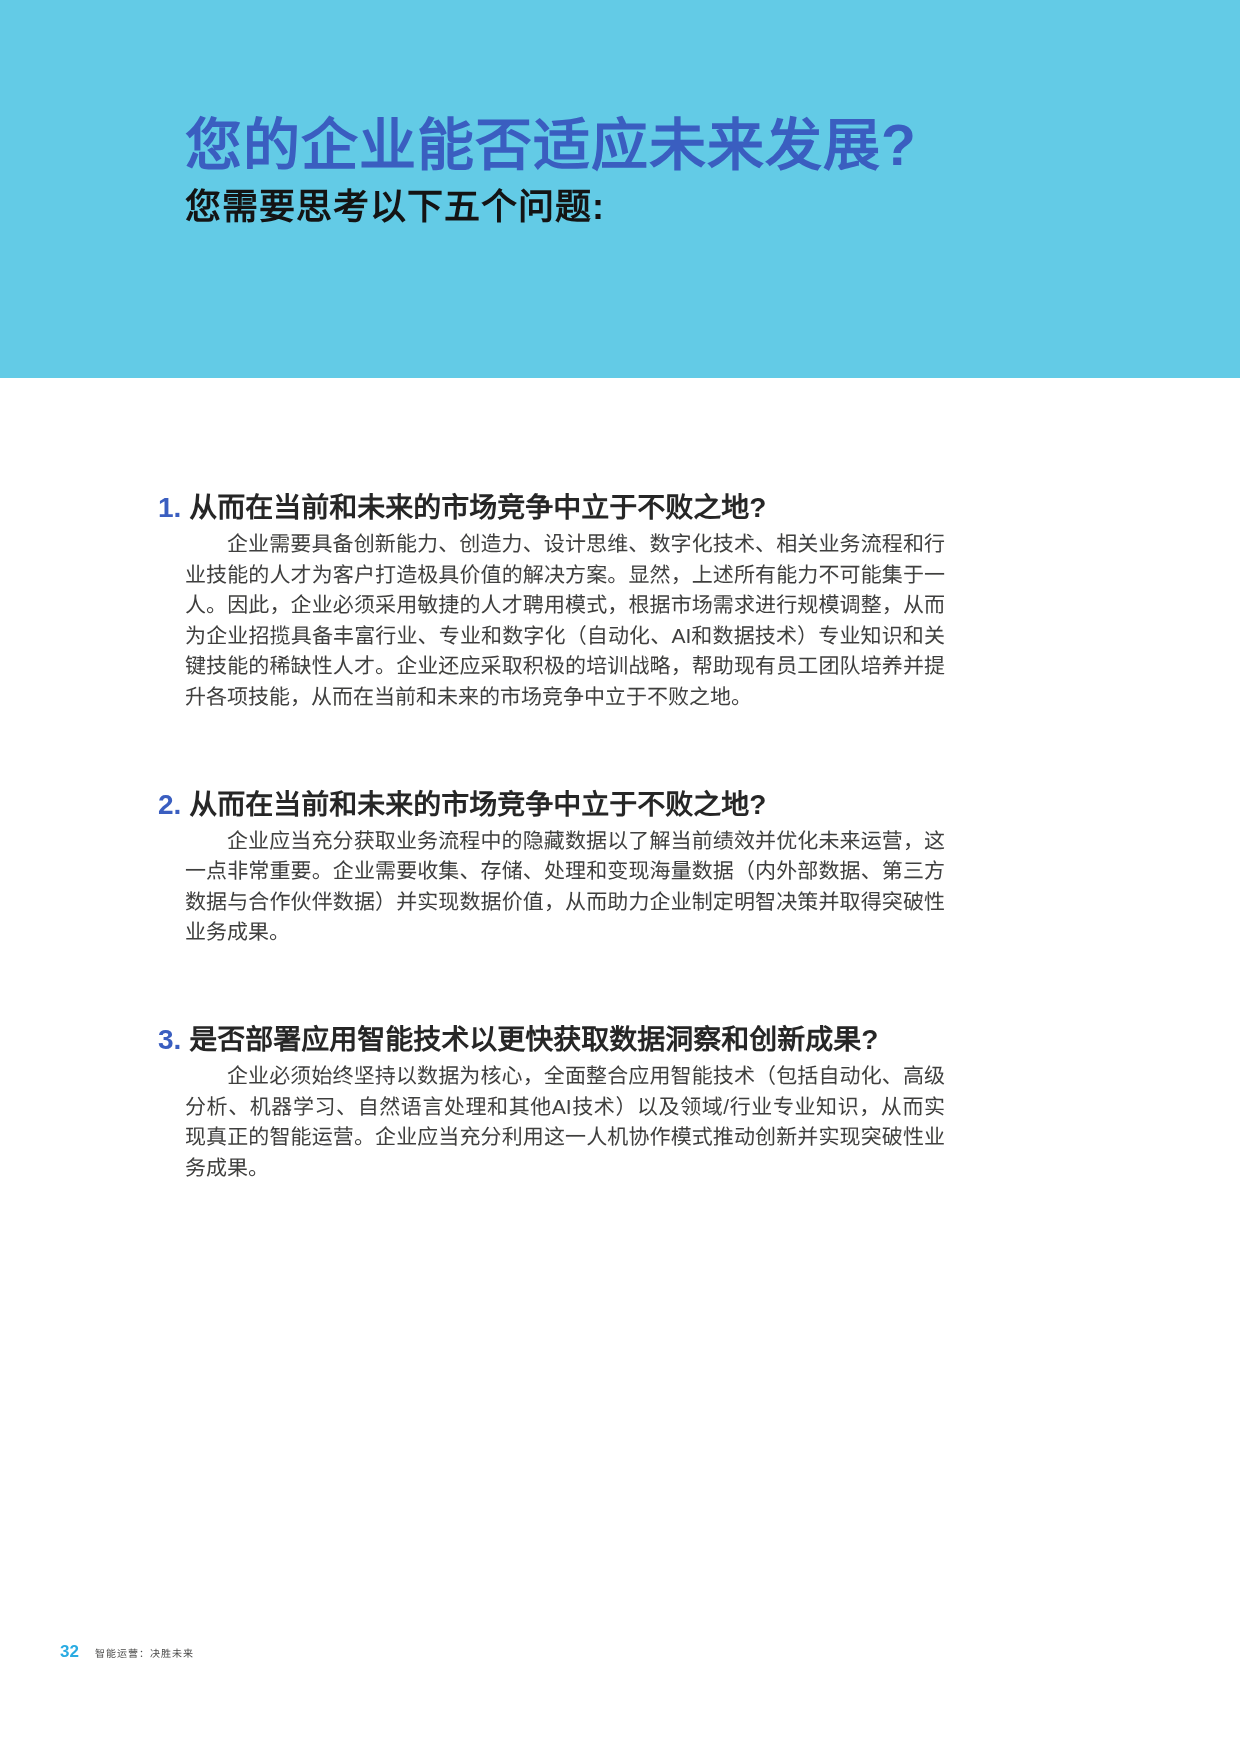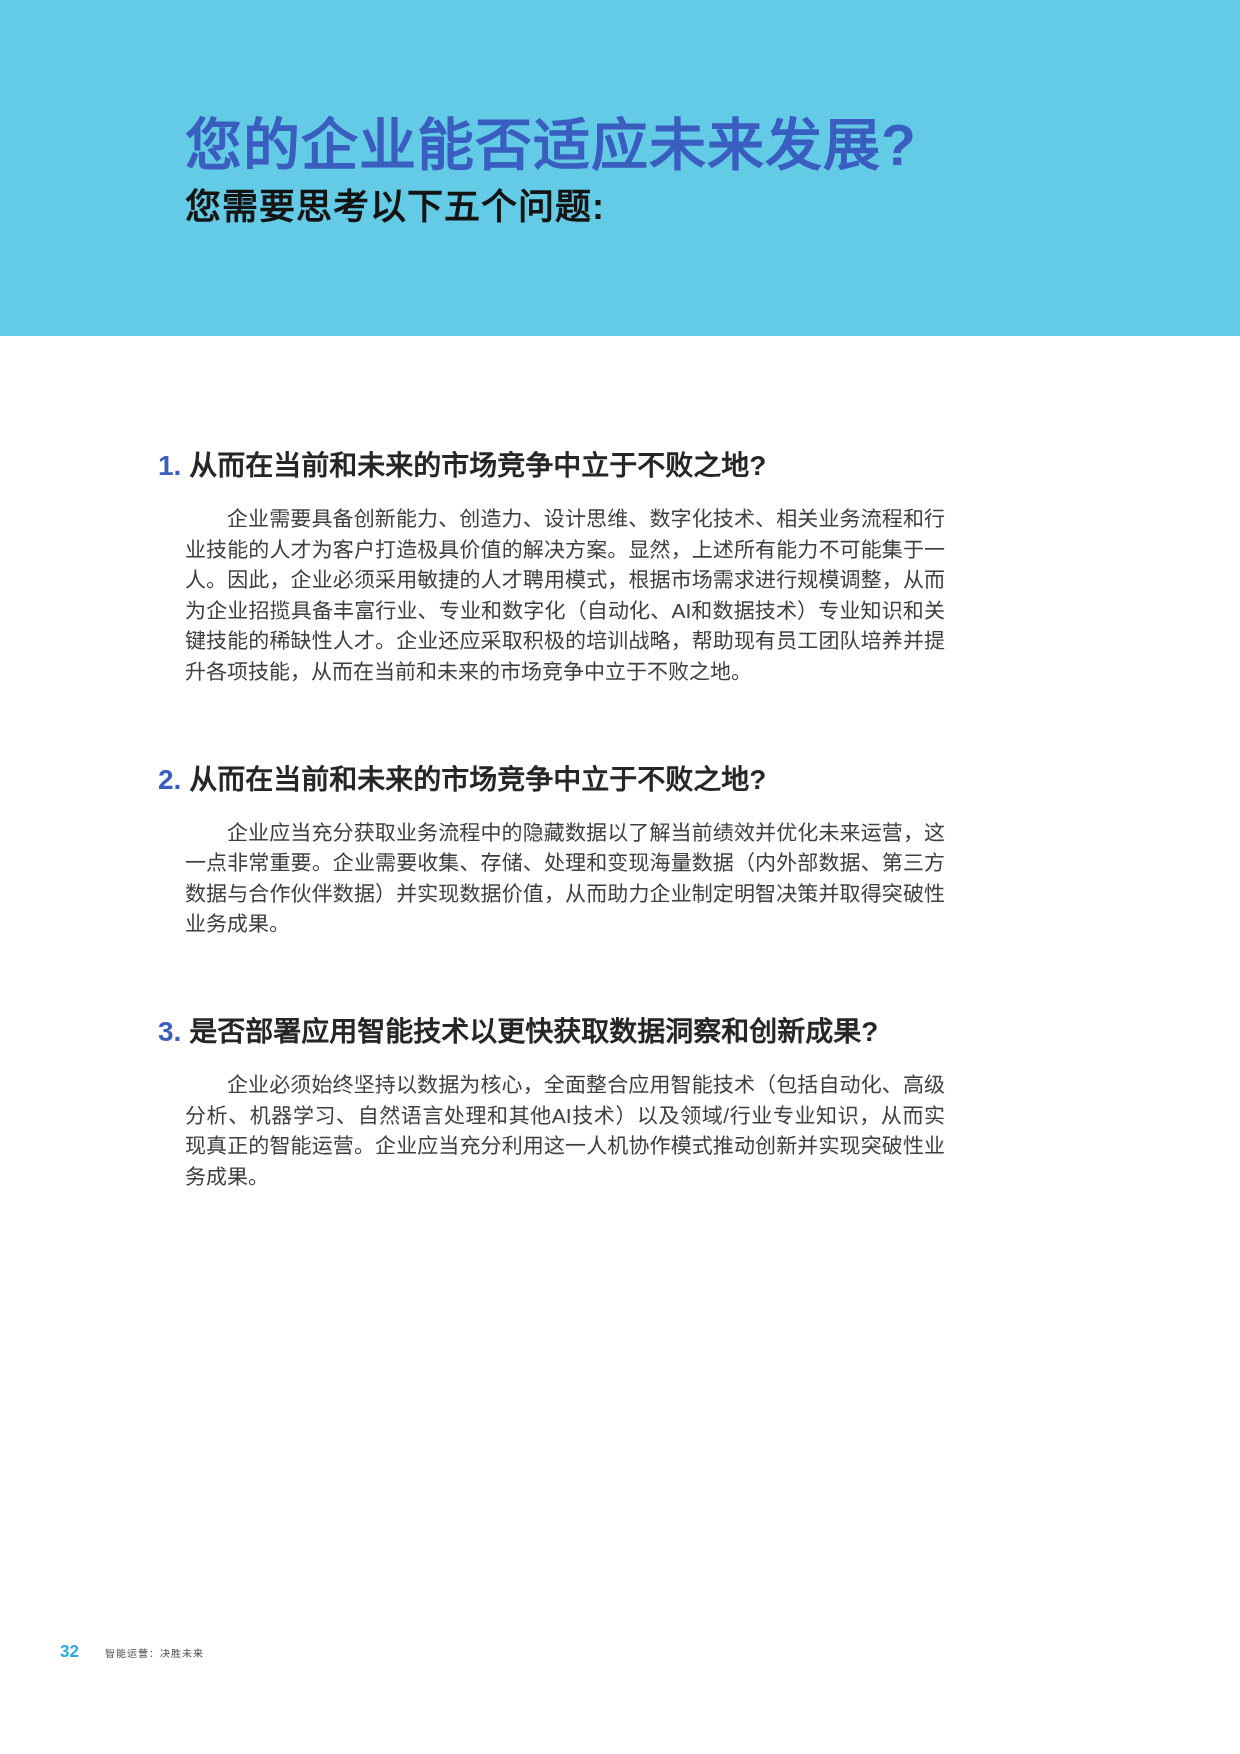--- a/index.html
+++ b/index.html
@@ -14,21 +14,21 @@
   *{margin:0;padding:0;box-sizing:border-box;}
   html,body{background:#ffffff;}
   body{
     width:1240px;height:1754px;
     position:relative;
     font-family:"Liberation Sans","DejaVu Sans",sans-serif;
     background:var(--page-bg);
     overflow:hidden;
   }
   .band{
-    width:1240px;height:336px;
+    width:1240px;height:378px;
     background:var(--band);
     padding:112px 80px 0 185px;
   }
   .band h1{
     color:var(--title-blue);
     font-size:57px;
     font-weight:900;
     letter-spacing:1px;
     line-height:1.18;
   }
@@ -52,35 +52,35 @@
     line-height:1.25;
     color:var(--heading-ink);
   }
   .q-num{
     color:var(--title-blue);
     flex:0 0 auto;
     margin-right:8px;
   }
   .q-body{
     margin-left:27px;
-    margin-top:21px;
+    margin-top:4px;
     width:760px;
     font-size:21px;
     line-height:30.6px;
     color:var(--body-ink);
     text-align:justify;
     text-indent:2em;
   }
   footer{
     position:absolute;
     left:60px;
     bottom:92px;
     display:flex;
     align-items:baseline;
-    gap:26px;
+    gap:16px;
   }
   .page-num{
     color:var(--footer-num);
     font-size:17px;
     font-weight:700;
   }
   .doc-title{
     color:var(--footer-text);
     font-size:10px;
     font-weight:400;

